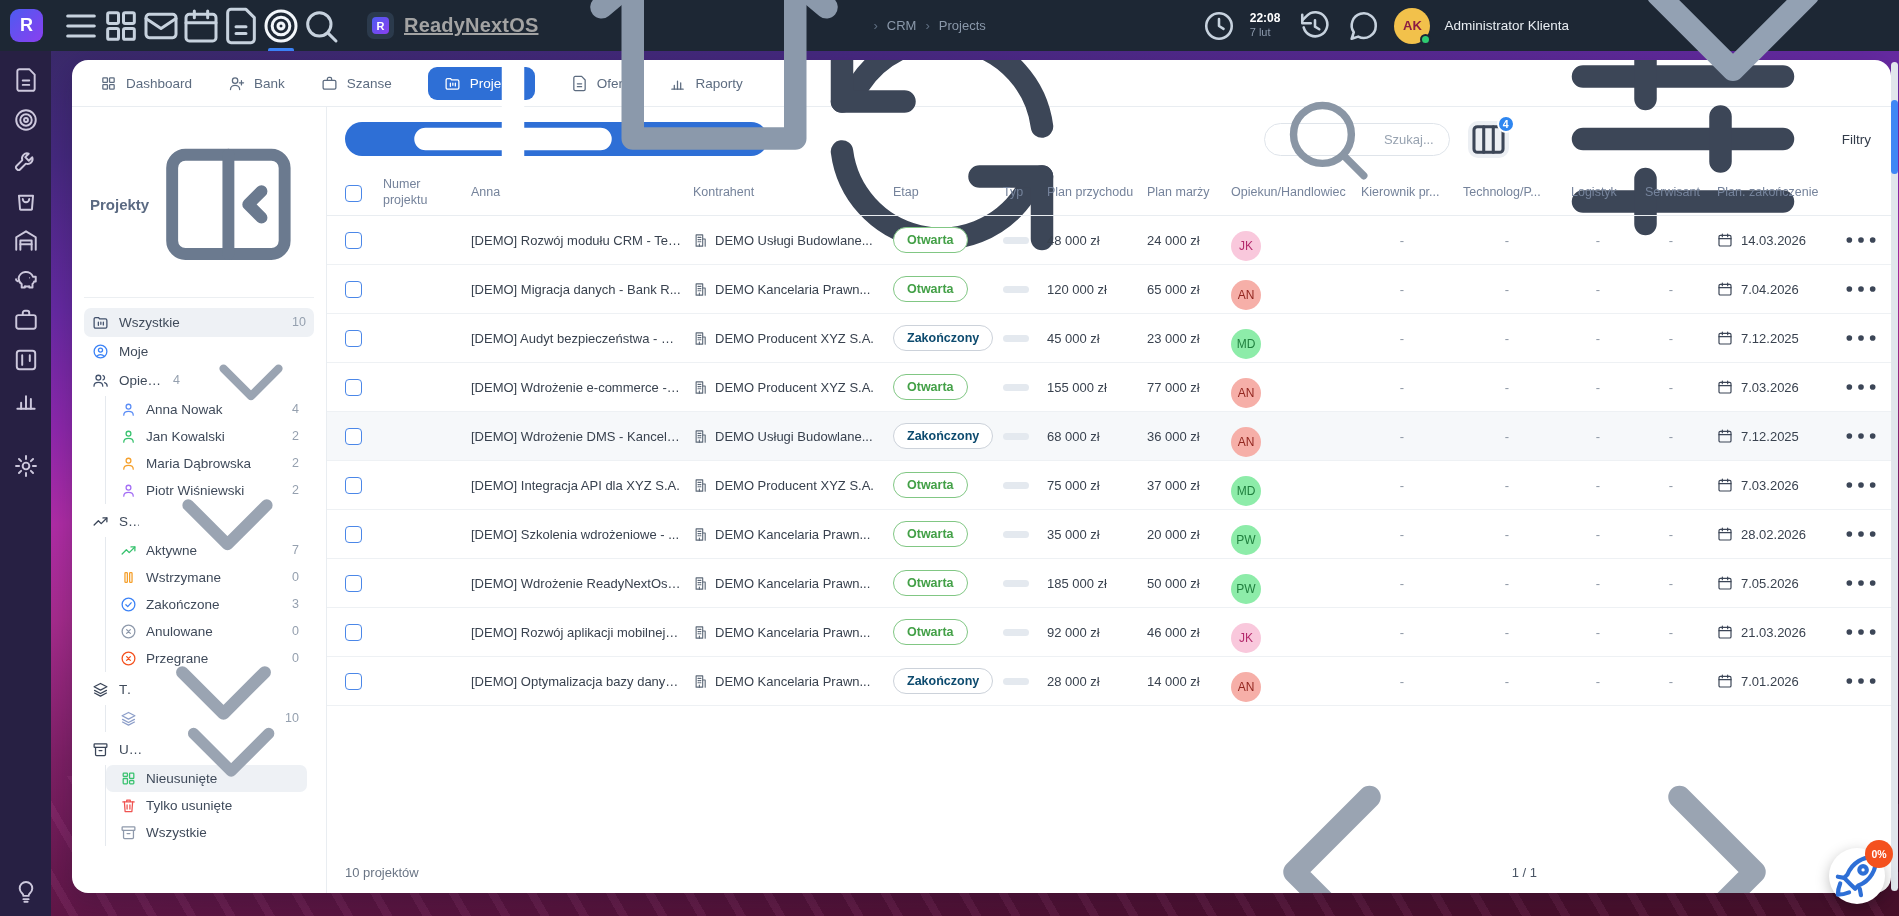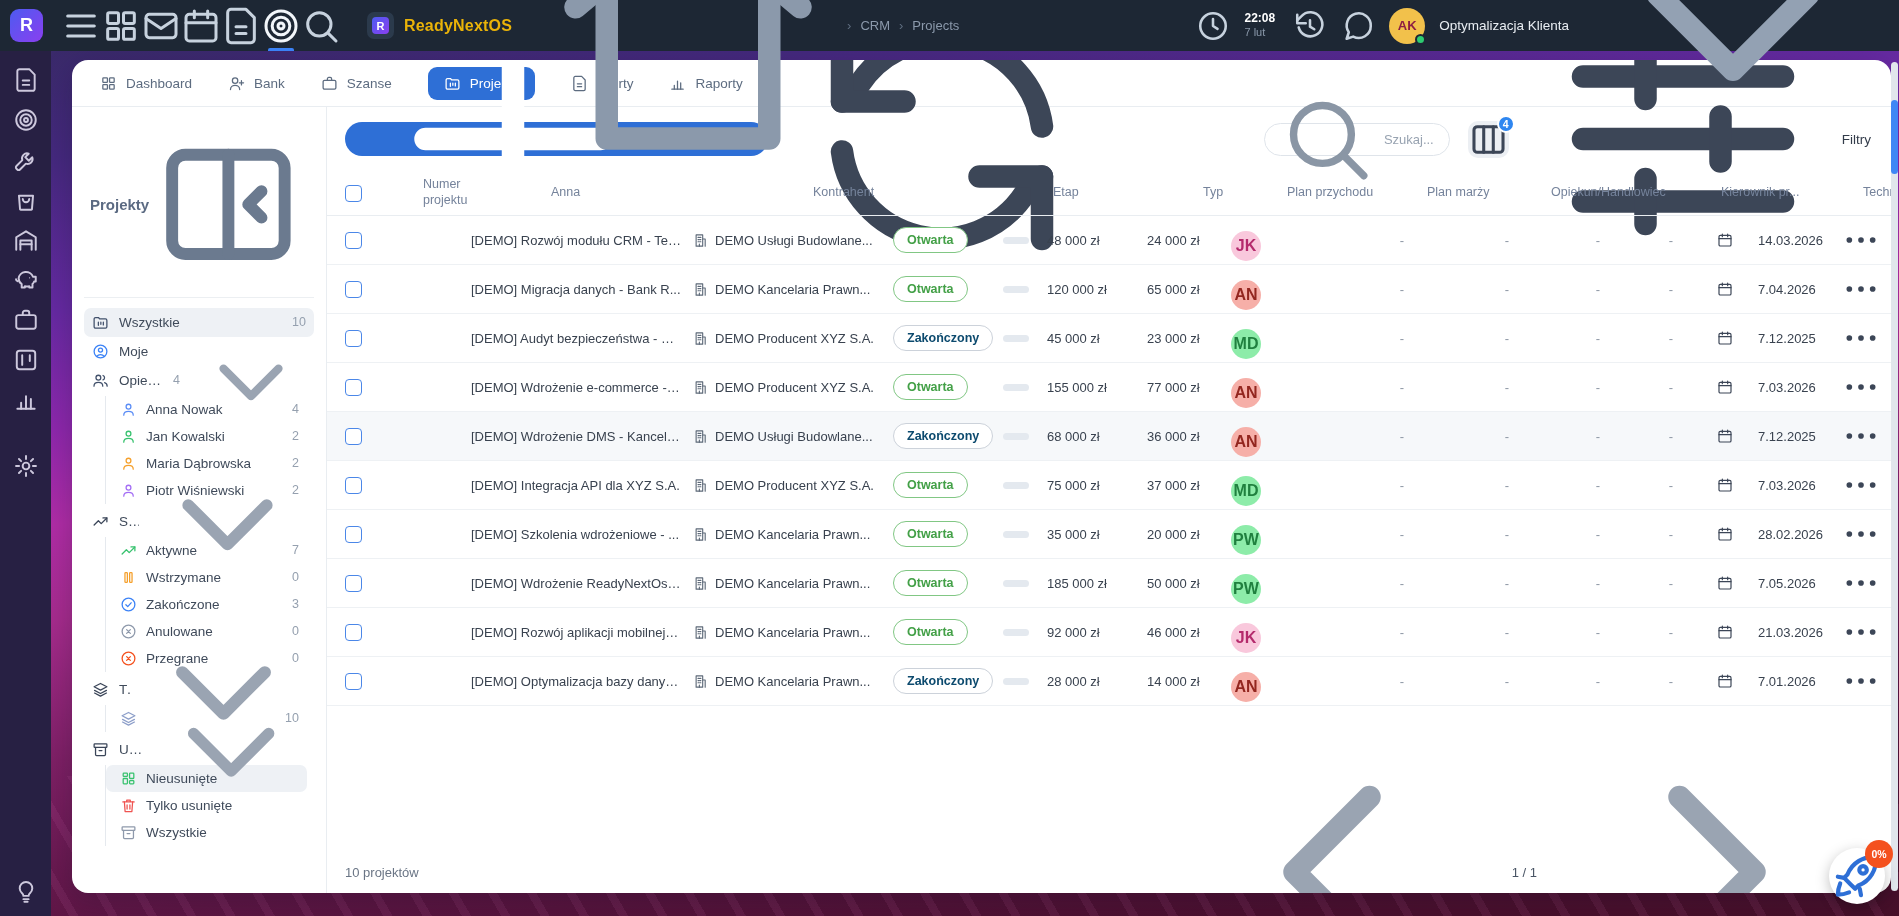--- a/index.html
+++ b/index.html
@@ -21,21 +21,21 @@
     background:linear-gradient(135deg,#4d5bf0 0%,#8a3ff0 100%); color:#fff; font-weight:bold; font-size:18px;
     display:flex; align-items:center; justify-content:center; }
   .tb-ic { width:40px; height:51px; display:flex; align-items:center; justify-content:center; position:relative; cursor:pointer; }
   .tb-ic svg { width:20px; height:20px; }
   .tb-ic.active { color:#f2f6fa; }
   .tb-ic.active::after { content:""; position:absolute; bottom:0; left:7px; width:26px; height:3px; background:#3b82f6; border-radius:2px 2px 0 0; }
   .brand { display:flex; align-items:center; gap:10px; margin-left:26px; }
   .brand-tile { width:27px; height:27px; border-radius:7px; background:#2b3a4c; display:flex; align-items:center; justify-content:center; }
   .brand-tile .mini { width:17px; height:17px; border-radius:4px; background:linear-gradient(135deg,#4d5bf0,#8a3ff0);
     color:#fff; font-size:11px; font-weight:bold; display:flex; align-items:center; justify-content:center; }
-  .brand-name { color:#eab308; font-size:16px; font-weight:bold; letter-spacing:.2px; }
+  .brand-name { color:#a3a3a3; font-size:20px; font-weight:bold; letter-spacing:.2px;text-decoration:underline; }
   .crumbs { display:flex; align-items:center; gap:9px; margin-left:26px; color:#8b99ab; font-size:13px; }
   .crumbs svg { width:16px; height:16px; }
   .crumb-sep { color:#5f6e80; font-size:13px; }
   .tb-right { margin-left:auto; display:flex; align-items:center; gap:14px; padding-right:16px; }
   .timebox { display:flex; flex-direction:column; line-height:1.15; margin-right:4px; }
   .timebox .t { color:#fff; font-size:12px; font-weight:bold; }
   .timebox .d { color:#8b99ab; font-size:11px; }
   .tb-right .ic { width:34px; height:34px; display:flex; align-items:center; justify-content:center; cursor:pointer; }
   .tb-right .ic svg { width:20px; height:20px; }
   .avatar-wrap { position:relative; width:36px; height:36px;text-align:right; }
@@ -106,38 +106,38 @@
     display:flex; align-items:center; justify-content:center; color:#3c4657; cursor:pointer; }
   .btn-cols svg { width:18px; height:18px; }
   .cols-badge { position:absolute; top:-6px; right:-6px; min-width:18px; height:18px; border-radius:9px; background:#2e86f0;
     color:#fff; font-size:10.5px; font-weight:bold; display:flex; align-items:center; justify-content:center; border:2px solid #fff; padding:0 3px; }
   .btn-filters { display:flex; align-items:center; gap:9px; margin-left:24px; color:#333c4a; font-size:13.5px; cursor:pointer; }
   .btn-filters svg { width:17px; height:17px; color:#3c4657; }
 
   
   .tgrid { display:grid; align-items:center; padding-left:18px;
     grid-template-columns:38px 88px 222px 200px 110px 44px 100px 84px 130px 102px 108px 74px 72px 124px 40px; }
-  .thead { min-height:45px; border-bottom:1px solid #e9edf1; color:#75839b; font-size:12.5px; line-height:1.25; padding-top:6px; padding-bottom:6px;gap:40px; }
+  .thead { min-height:45px; border-bottom:1px solid #e9edf1; color:#75839b; font-size:12.5px; line-height:1.25; padding-top:6px; padding-bottom:6px; }
   .thead > div { padding-right:10px; }
   .trow { height:49px; border-bottom:1px solid #eef1f4; font-size:13px; color:#39424f; }
   .trow.hl { background:#f6f8fa; }
   .cb { width:17px; height:17px; border:1.8px solid #4b87e8; border-radius:4px; background:#fff; cursor:pointer; }
   .cell-name { white-space:nowrap; overflow:hidden; text-overflow:ellipsis; padding-right:12px; }
   .cell-contr { display:flex; align-items:center; gap:7px; white-space:nowrap; overflow:hidden; padding-right:12px; }
   .cell-contr svg { width:15px; height:15px; flex:none; color:#5d6978; }
   .cell-contr span { overflow:hidden; text-overflow:ellipsis; }
   .pill { display:inline-flex; align-items:center; justify-content:center; height:26px; padding:0 13px; border-radius:14px;
     font-size:12.5px; font-weight:bold; background:#fff; width:max-content; }
   .pill.open { color:#43a047; border:1.5px solid #81c784; }
   .pill.done { color:#0c4a6e; border:1.5px solid #ccd2da; }
   .typ-dash { width:26px; height:7px; border-radius:4px; background:#e4e9ef; }
   .dash { color:#8d97a5; text-align:center; padding-right:20px; }
   .avat { width:30px; height:30px; border-radius:50%; display:flex; align-items:center; justify-content:center;
-    font-size:16px; font-weight:bold;margin-top:11px; }
-  .cell-date { display:flex; align-items:center; gap:25px; }
+    font-size:12px; font-weight:normal;margin-top:11px; }
+  .cell-date { display:flex; align-items:center; gap:8px; }
   .cell-date svg { width:16px; height:16px; color:#3c4657; }
   .cell-dots { color:#3c4657; display:flex; cursor:pointer; }
   .cell-dots svg { width:18px; height:18px; }
 
   
   .tfoot { display:flex; align-items:center; padding:16px 24px 0 18px; font-size:13px; color:#6a7585; }
   .pager { margin-left:auto; display:flex; align-items:center; gap:30px; }
   .pager .pchev { color:#9aa4b2; display:flex; cursor:pointer; }
   .pager .pchev svg { width:16px; height:16px; }
   .pager .pnum { color:#4a5565; }
@@ -266,21 +266,21 @@
         <span>
           <svg viewBox="0 0 24 24" fill="none" stroke="currentColor" stroke-width="1.8" stroke-linecap="round" stroke-linejoin="round" style="width:100%;height:100%;display:block;">
             <path d="M21 12a8.5 8.5 0 0 1-12.4 7.5L4 21l1.5-4.6A8.5 8.5 0 1 1 21 12z"></path>
           </svg>
         </span>
       </div>
     <div class="avatar-wrap">
       <div class="avatar">AK</div>
       <div class="online-dot"></div>
     </div>
-    <div class="user-name">Optymalizacja Klienta</div>
+    <div class="user-name">Administrator Klienta</div>
     <div class="chev">
         <span style="display:flex;">
           <svg viewBox="0 0 24 24" fill="none" stroke="currentColor" stroke-width="1.8" stroke-linecap="round" stroke-linejoin="round" style="width:100%;height:100%;display:block;">
             <path d="M6 9.5l6 6 6-6"></path>
           </svg>
         </span>
       </div>
   </div>
 </div>
 

